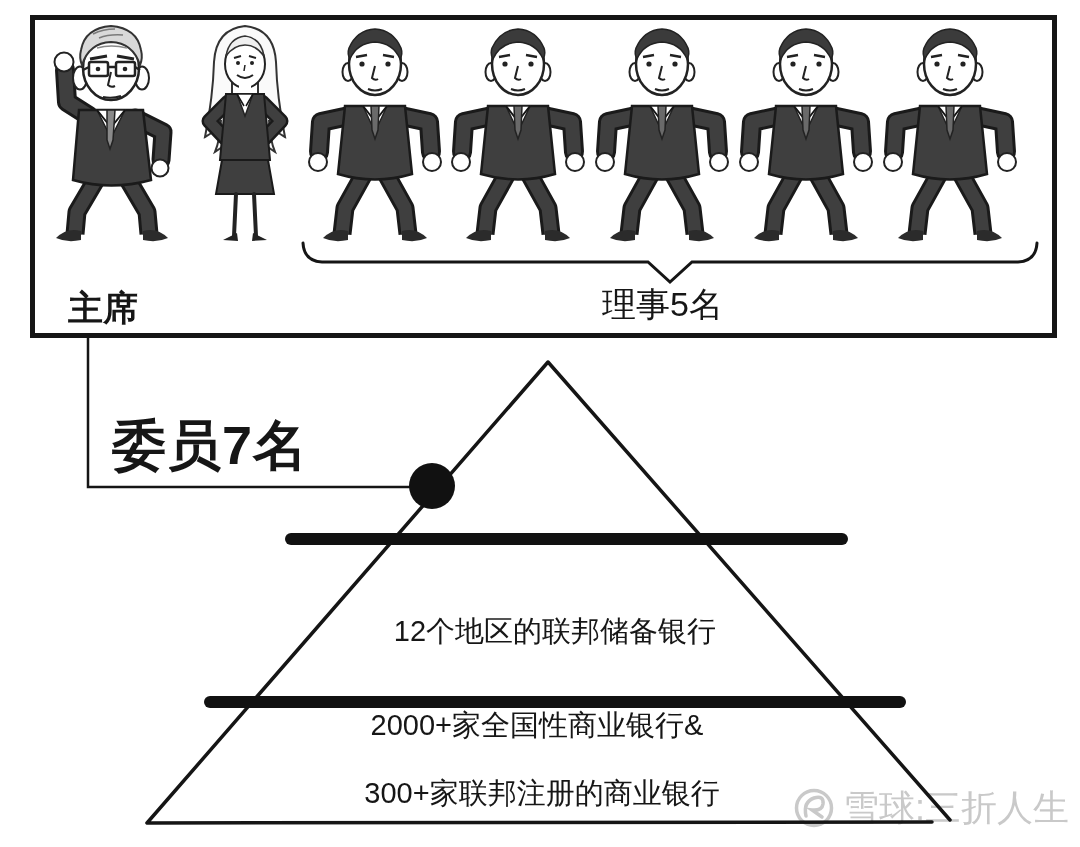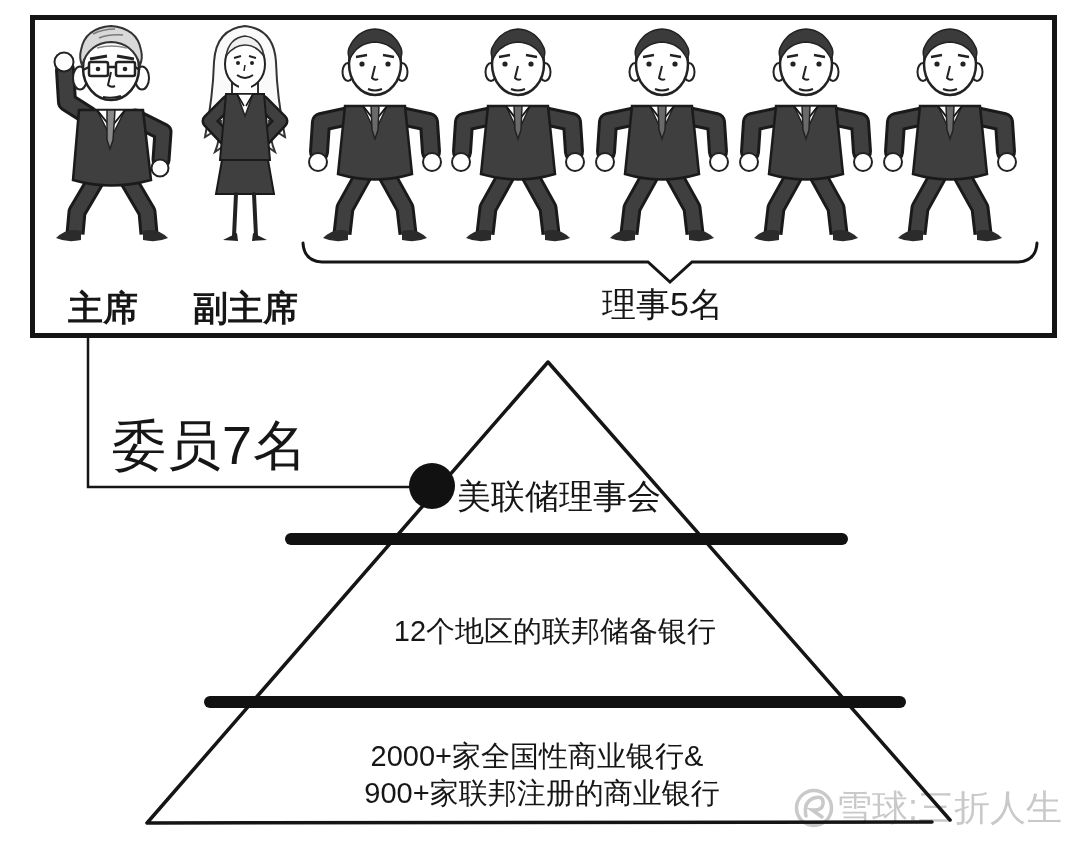--- a/index.html
+++ b/index.html
@@ -8,25 +8,25 @@
     font-family:"Liberation Sans","DejaVu Sans",sans-serif;
     overflow:hidden;color:#161616;
   }
   .abs{position:absolute;}
   .board-box{
     left:30px;top:15px;width:1027px;height:323px;
     border:5px solid #151515;background:#ffffff;box-sizing:border-box;
   }
   .role-label{font-size:35px;font-weight:700;line-height:1;white-space:nowrap;}
   .directors-label{font-size:34px;font-weight:500;line-height:1;white-space:nowrap;}
-  .committee-label{font-size:54px;font-weight:400;line-height:1;white-space:nowrap;letter-spacing:1px;}
+  .committee-label{font-size:54px;font-weight:700;line-height:1;white-space:nowrap;letter-spacing:1px;}
   .tier1-label{font-size:34px;font-weight:500;line-height:1;white-space:nowrap;}
   .tier-label{font-size:29px;font-weight:500;line-height:1;white-space:nowrap;transform:translateX(-50%);}
   .watermark{
-    display:flex;align-items:center;gap:0;color:#c9c9c9;
+    display:flex;align-items:center;gap:7px;color:#c9c9c9;
     font-size:36px;font-weight:500;line-height:44px;white-space:nowrap;
   }
   svg{display:block;}
 </style>
 </head>
 <body>
 
 <div class="canvas">
 
   <svg width="0" height="0" style="position:absolute" aria-hidden="true">
@@ -175,23 +175,21 @@
 
     <path d="M548,362 L147,823 M147,823 L932,822 M548,362 L950,820" fill="none" stroke="#151515" stroke-width="3.5" stroke-linecap="round"></path>
 
     <path d="M291,539 L842,539" stroke="#111" stroke-width="12" stroke-linecap="round"></path>
     <path d="M210,702 L900,702" stroke="#111" stroke-width="12" stroke-linecap="round"></path>
 
     <circle cx="432" cy="486" r="23" fill="#111"></circle>
   </svg>
 
   <div class="abs role-label" style="left:68px;top:290px;text-align:right;">主席</div>
-  <div class="abs role-label" style="left:193px;top:290px;">副主席</div>
   <div class="abs directors-label" style="left:602px;top:287px;">理事5名</div>
 
   <div class="abs committee-label" style="left:112px;top:418px;">委员7名</div>
 
-  <div class="abs tier1-label" style="left:457px;top:479px;">美联储理事会</div>
   <div class="abs tier-label" style="left:555px;top:617px;">12个地区的联邦储备银行</div>
-  <div class="abs tier-label" style="left:537px;top:742px;">2000+家全国性商业银行&amp;</div>
-  <div class="abs tier-label" style="left:542px;top:779px;">900+家联邦注册的商业银行</div>
+  <div class="abs tier-label" style="left:537px;top:711px;">2000+家全国性商业银行&amp;</div>
+  <div class="abs tier-label" style="left:542px;top:779px;">300+家联邦注册的商业银行</div>
 
 </div>
 
 </body></html>

